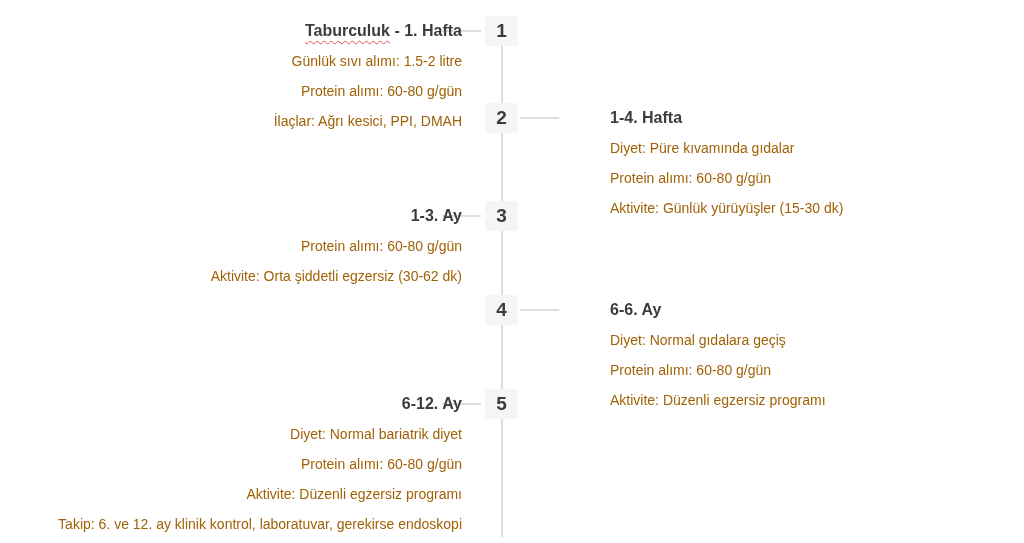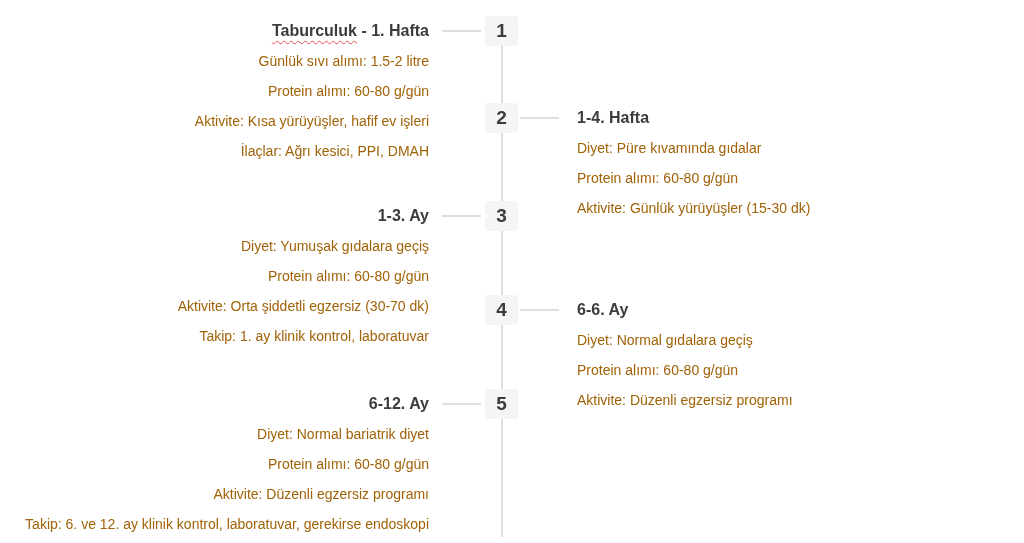--- a/index.html
+++ b/index.html
@@ -37,21 +37,21 @@
     background: #f5f5f6;
     border-radius: 3px;
     color: #3c3c3e;
     font-size: 19px;
     font-weight: 700;
     display: flex;
     align-items: center;
     justify-content: center;
     z-index: 2;
   }
-  .item { position: absolute; z-index: 1; }
+  .item { position: absolute; z-index: 1; padding-left: 33px; }
   .item.left  { left: 0;     width: 429px; text-align: right; }
   .item.right { left: 577px; width: 447px; text-align: left; }
   .row {
     height: 30px;
     line-height: 30px;
     font-size: 14px;
     color: #a16207;
     white-space: nowrap;
   }
   .row.title {
@@ -83,37 +83,34 @@
   <div class="badge" style="top:16px">1</div>
   <div class="badge" style="top:103px">2</div>
   <div class="badge" style="top:201px">3</div>
   <div class="badge" style="top:295px">4</div>
   <div class="badge" style="top:389px">5</div>
 
   <div class="item left" style="top:16px">
     <div class="row title"><span class="misspelled">Taburculuk</span><span> - 1. Hafta</span></div>
     <div class="row">Günlük sıvı alımı: 1.5-2 litre</div>
     <div class="row">Protein alımı: 60-80 g/gün</div>
-    <div class="row">Aktivite: Kısa yürüyüşler, hafif ev işleri</div>
     <div class="row">İlaçlar: Ağrı kesici, PPI, DMAH</div>
   </div>
 
   <div class="item right" style="top:103px">
     <div class="row title">1-4. Hafta</div>
     <div class="row">Diyet: Püre kıvamında gıdalar</div>
     <div class="row">Protein alımı: 60-80 g/gün</div>
     <div class="row">Aktivite: Günlük yürüyüşler (15-30 dk)</div>
   </div>
 
   <div class="item left" style="top:201px">
     <div class="row title">1-3. Ay</div>
-    <div class="row">Diyet: Yumuşak gıdalara geçiş</div>
     <div class="row">Protein alımı: 60-80 g/gün</div>
-    <div class="row">Aktivite: Orta şiddetli egzersiz (30-70 dk)</div>
-    <div class="row">Takip: 1. ay klinik kontrol, laboratuvar</div>
+    <div class="row">Aktivite: Orta şiddetli egzersiz (30-62 dk)</div>
   </div>
 
   <div class="item right" style="top:295px">
     <div class="row title">6-6. Ay</div>
     <div class="row">Diyet: Normal gıdalara geçiş</div>
     <div class="row">Protein alımı: 60-80 g/gün</div>
     <div class="row">Aktivite: Düzenli egzersiz programı</div>
   </div>
 
   <div class="item left" style="top:389px">

